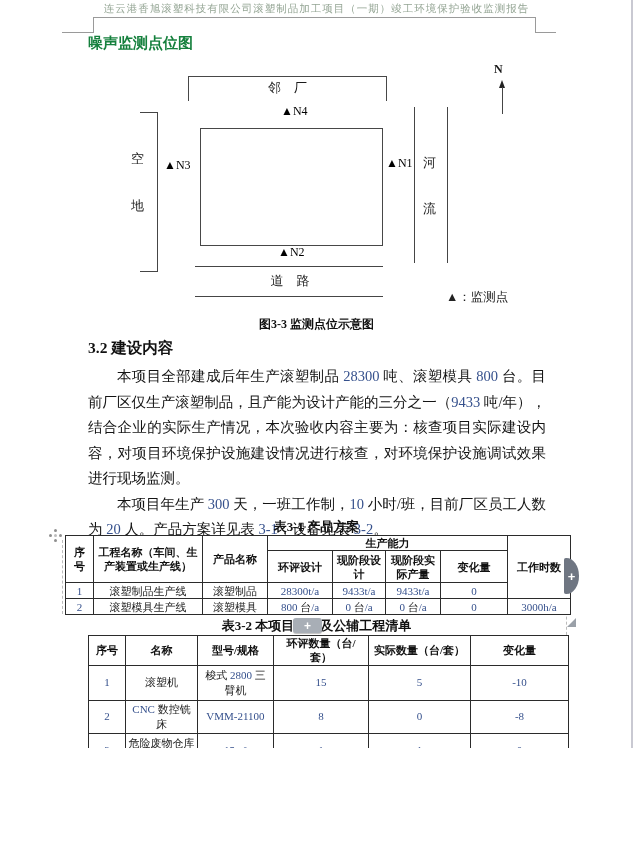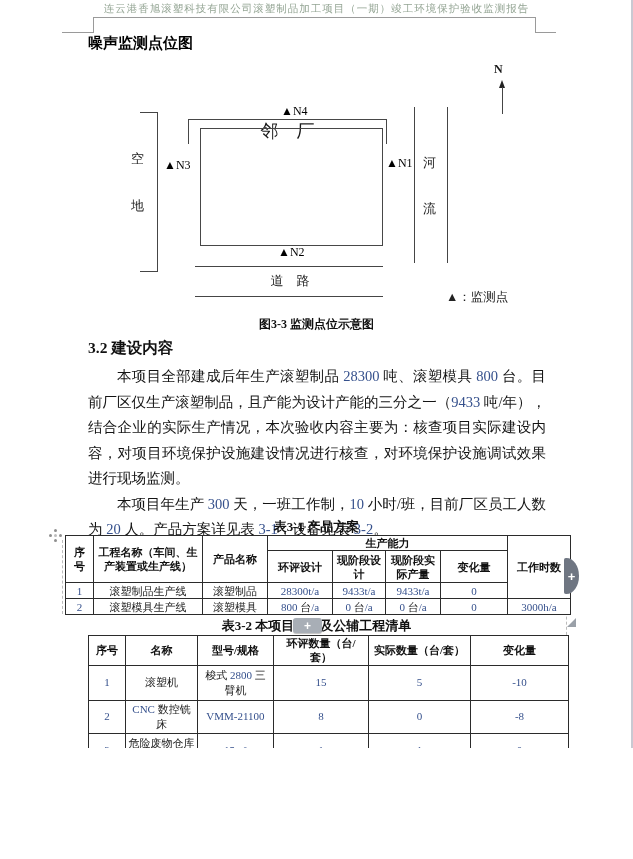--- a/index.html
+++ b/index.html
@@ -3,21 +3,21 @@
 <meta charset="utf-8">
 <style>
   html,body{margin:0;padding:0;background:#ffffff;}
   .page{position:relative;width:633px;height:748px;background:#ffffff;overflow:hidden;
         font-family:"Liberation Serif","DejaVu Serif",serif;color:#1a1a1a;}
   .abs{position:absolute;}
   .ln{position:absolute;background:#454545;}
   .ln-light{position:absolute;background:#9a9a9a;}
   .hdr-title{position:absolute;left:0;top:2px;width:633px;text-align:center;
              font-size:10.5px;color:#94a594;letter-spacing:1px;}
-  .doc-h1{position:absolute;left:88px;top:34px;font-size:15px;font-weight:bold;color:#000000;}
+  .doc-h1{position:absolute;left:88px;top:34px;font-size:15px;font-weight:bold;color:#15803d;}
   .dg-label{position:absolute;font-size:13px;color:#222;}
   .dg-point{position:absolute;font-size:12px;color:#000;}
   .caption{position:absolute;left:0;width:633px;text-align:center;font-size:12px;font-weight:bold;color:#111;}
   .sec-h{position:absolute;left:88px;top:338px;font-size:15.5px;font-weight:bold;color:#111;}
   .bodytext{position:absolute;left:88px;top:364px;width:458px;font-size:14.5px;line-height:25.5px;
             text-align:justify;color:#141414;}
   .bodytext p{margin:0;text-indent:2em;}
   .lat{color:#35508c;font-family:Liberation Serif, serif;}
   table{border-collapse:collapse;table-layout:fixed;position:absolute;background:#fff;}
   td,th{border:1px solid #2b2b2b;text-align:center;vertical-align:middle;
@@ -56,21 +56,21 @@
   <div class="ln-light" style="left:62px;top:32px;width:31px;height:1px;"></div>
   <div class="ln-light" style="left:535px;top:17px;width:1px;height:16px;"></div>
   <div class="ln-light" style="left:535px;top:32px;width:21px;height:1px;"></div>
 
   <div class="doc-h1">噪声监测点位图</div>
 
   <div class="abs" style="left:494px;top:62px;font-size:12px;font-weight:bold;">N</div>
   <div class="north-head"></div>
   <div class="ln" style="left:502px;top:87px;width:1px;height:27px;"></div>
 
-  <div class="abs" style="left:188px;top:76px;width:197px;height:24px;border:1px solid #474747;border-bottom:none;text-align:center;font-size:18px;line-height:22px;margin-top:43px;">
+  <div class="abs" style="left:188px;top:76px;width:197px;height:24px;border:1px solid #474747;border-bottom:none;text-align:center;font-size:13px;line-height:22px;">
     <span>邻　厂</span>
   </div>
   <div class="dg-point" style="left:281px;top:104px;">▲N4</div>
 
   <div class="abs" style="left:200px;top:128px;width:181px;height:116px;border:1px solid #474747;"></div>
 
   <div class="ln" style="left:157px;top:112px;width:1px;height:160px;"></div>
   <div class="ln" style="left:140px;top:112px;width:17px;height:1px;"></div>
   <div class="ln" style="left:140px;top:271px;width:17px;height:1px;"></div>
   <div class="dg-label" style="left:131px;top:150px;">空</div>

